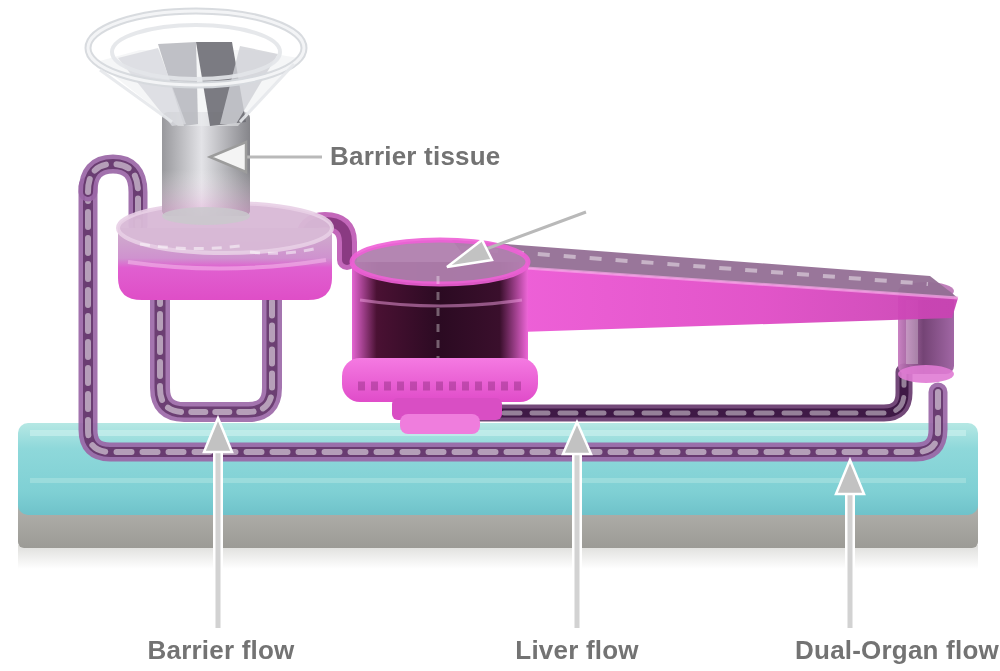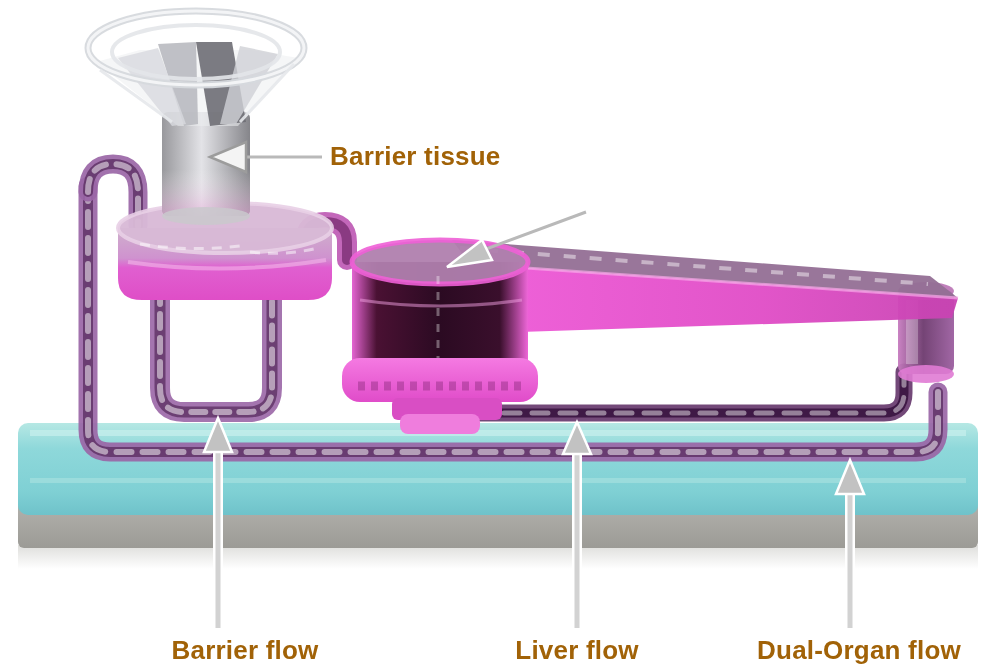--- a/index.html
+++ b/index.html
@@ -2,21 +2,21 @@
 <html><head>
 <meta charset="utf-8">
 <style>
   html,body{margin:0;padding:0;background:#fff;}
   .stage{
     position:relative;width:1000px;height:671px;background:#ffffff;
     overflow:hidden;font-family:"Liberation Sans",sans-serif;
   }
   .scene{position:absolute;left:0;top:0;}
   .anno{
-    position:absolute;color:#a16207;font-weight:700;letter-spacing:.2px;
+    position:absolute;color:#737373;font-weight:700;letter-spacing:.2px;
     white-space:nowrap;font-size:26px;line-height:1.1;
   }
   .anno.centered{transform:translateX(-50%);}
 </style>
 </head>
 <body>
 
 <div class="stage">
 
   <svg class="scene" width="1000" height="671" viewBox="0 0 1000 671">
@@ -188,19 +188,19 @@
     <g>
       <line x1="850" y1="628" x2="850" y2="492" stroke="#ffffff" stroke-width="10"></line>
       <line x1="850" y1="628" x2="850" y2="492" stroke="#d2d2d2" stroke-width="5"></line>
       <polygon points="850,460 836,494 864,494" fill="#c2c2c2" stroke="#ffffff" stroke-width="2.5"></polygon>
     </g>
   </svg>
 
   <div class="anno" style="left:330px;top:142px;">Barrier tissue</div>
 
 
-  <div class="anno centered" style="left:221px;top:636px;margin-left:24px;">Barrier flow</div>
+  <div class="anno centered" style="left:221px;top:636px;">Barrier flow</div>
 
   <div class="anno centered" style="left:577px;top:636px;">Liver flow</div>
 
-  <div class="anno centered" style="left:859px;top:636px;">Dual-Organ flow</div>
+  <div class="anno centered" style="left:897px;top:636px;">Dual-Organ flow</div>
 
 </div>
 
 </body></html>

